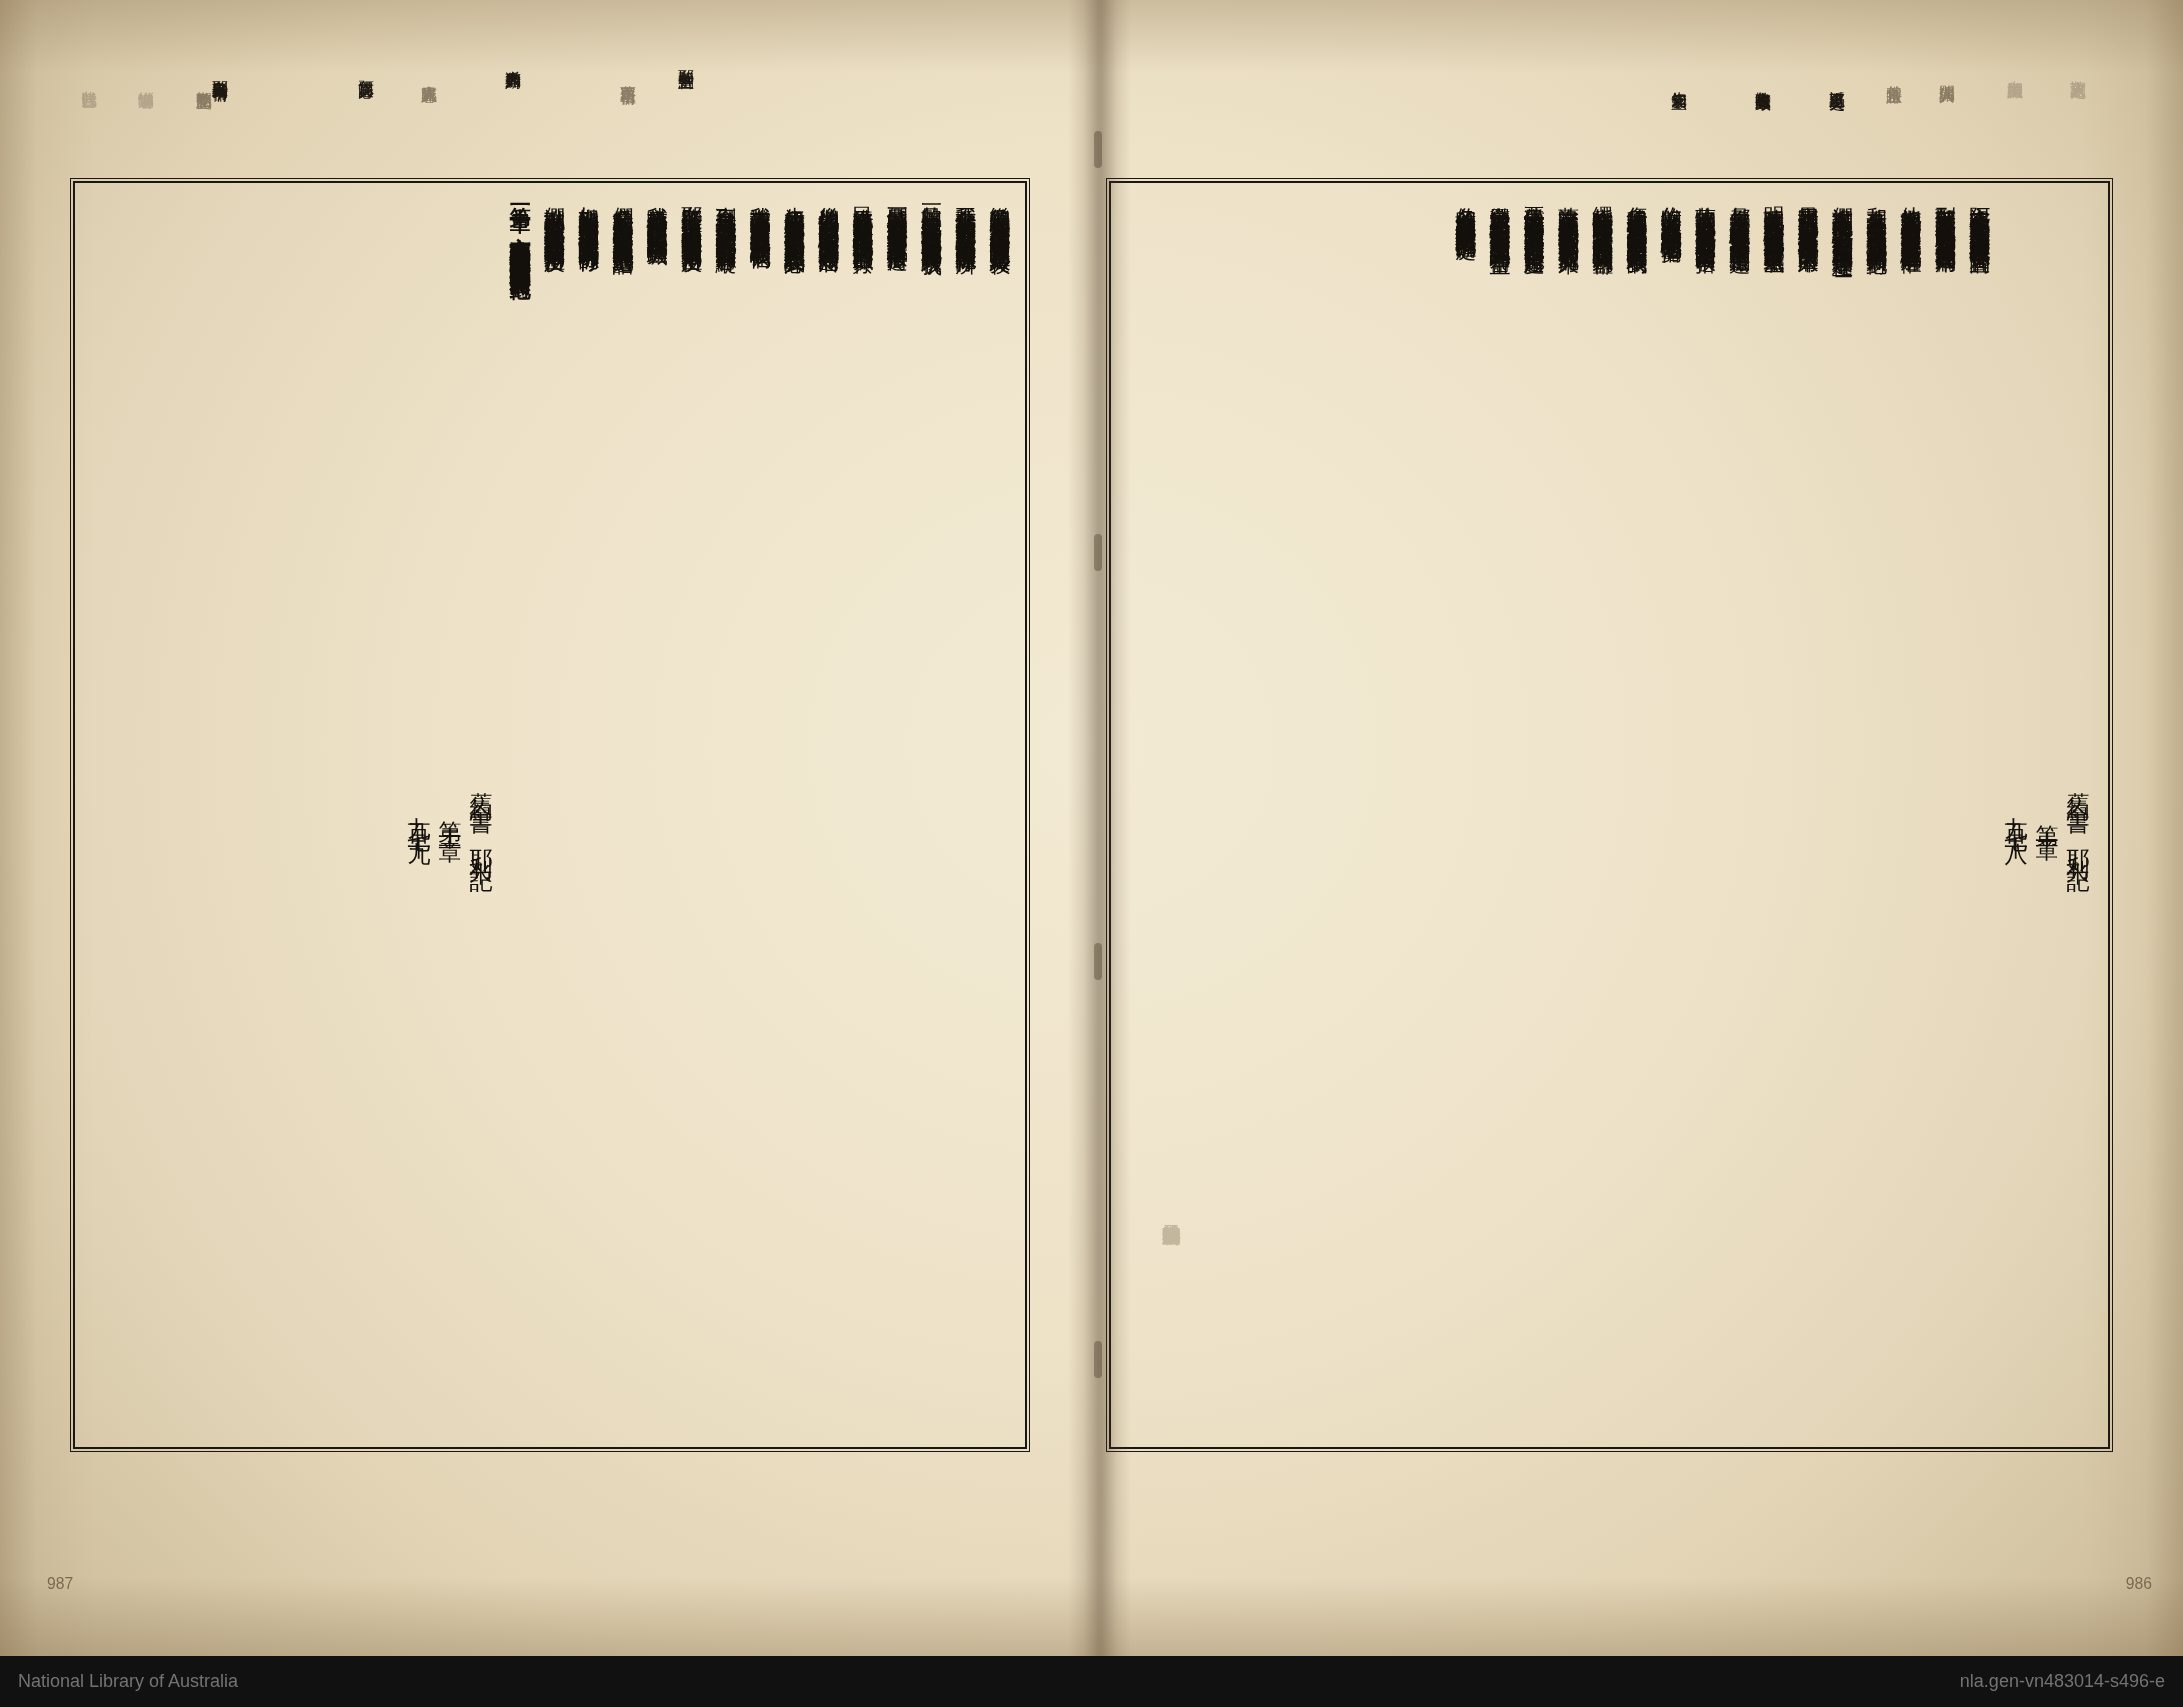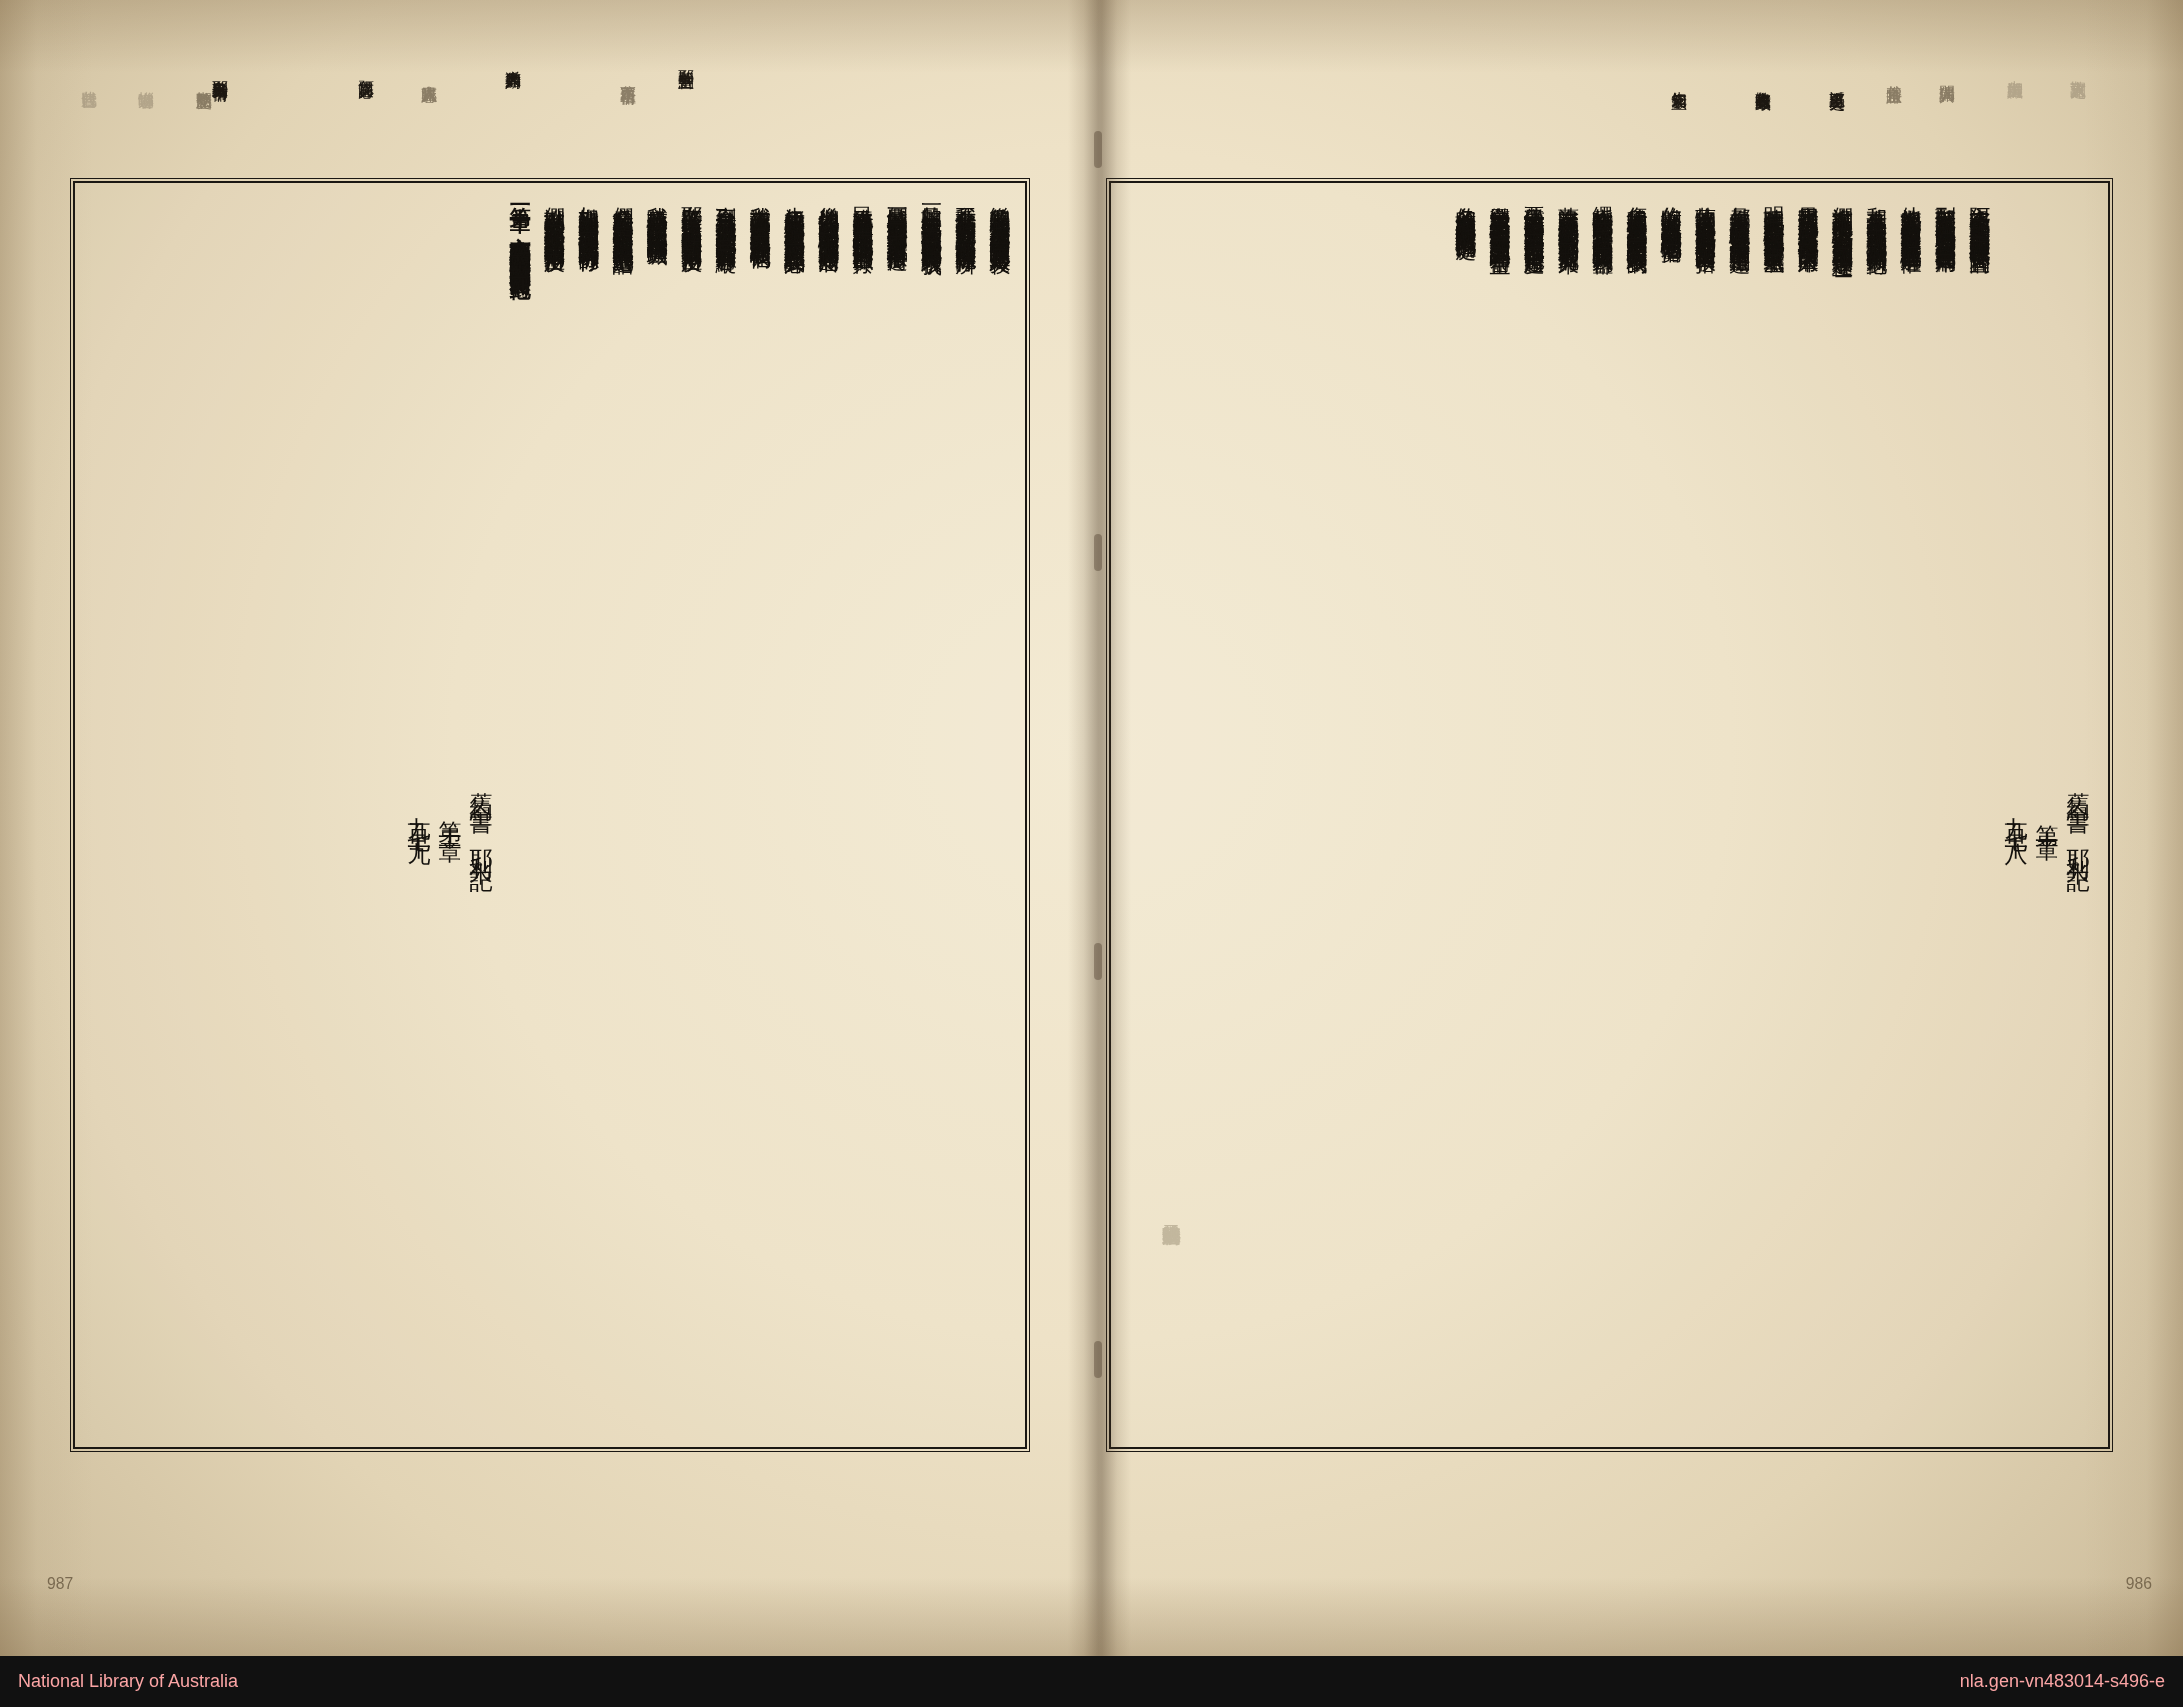--- a/index.html
+++ b/index.html
@@ -72,21 +72,21 @@
   }
 
   
   #footer {
     position: absolute;
     left: 0;
     bottom: 0;
     width: 2183px;
     height: 51px;
     background: #111111;
-    color: #fca5a5;
+    color: #737373;
     font-size: 18px;
     display: flex;
     align-items: center;
     justify-content: space-between;
     padding: 0 18px;
     box-sizing: border-box;
     font-family: "Liberation Sans", sans-serif;
   }
 
   

